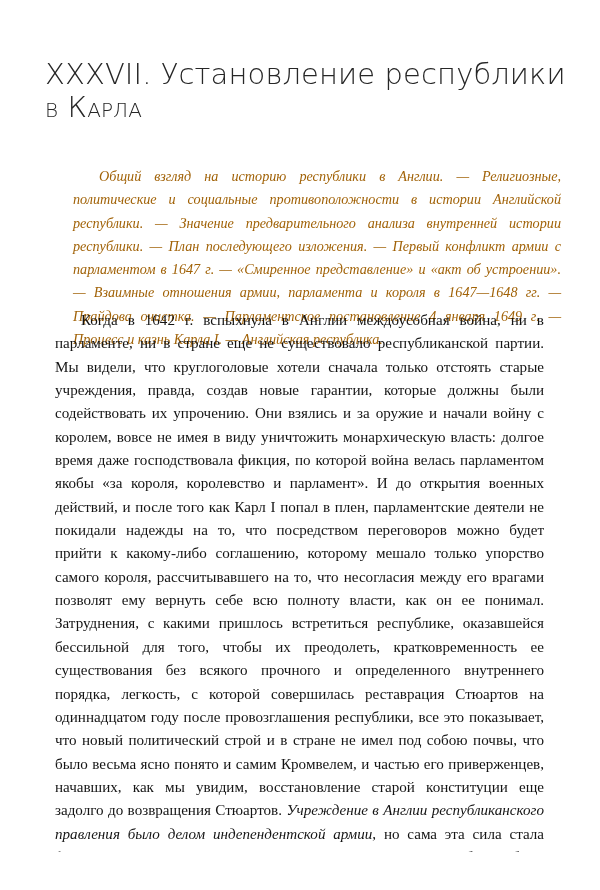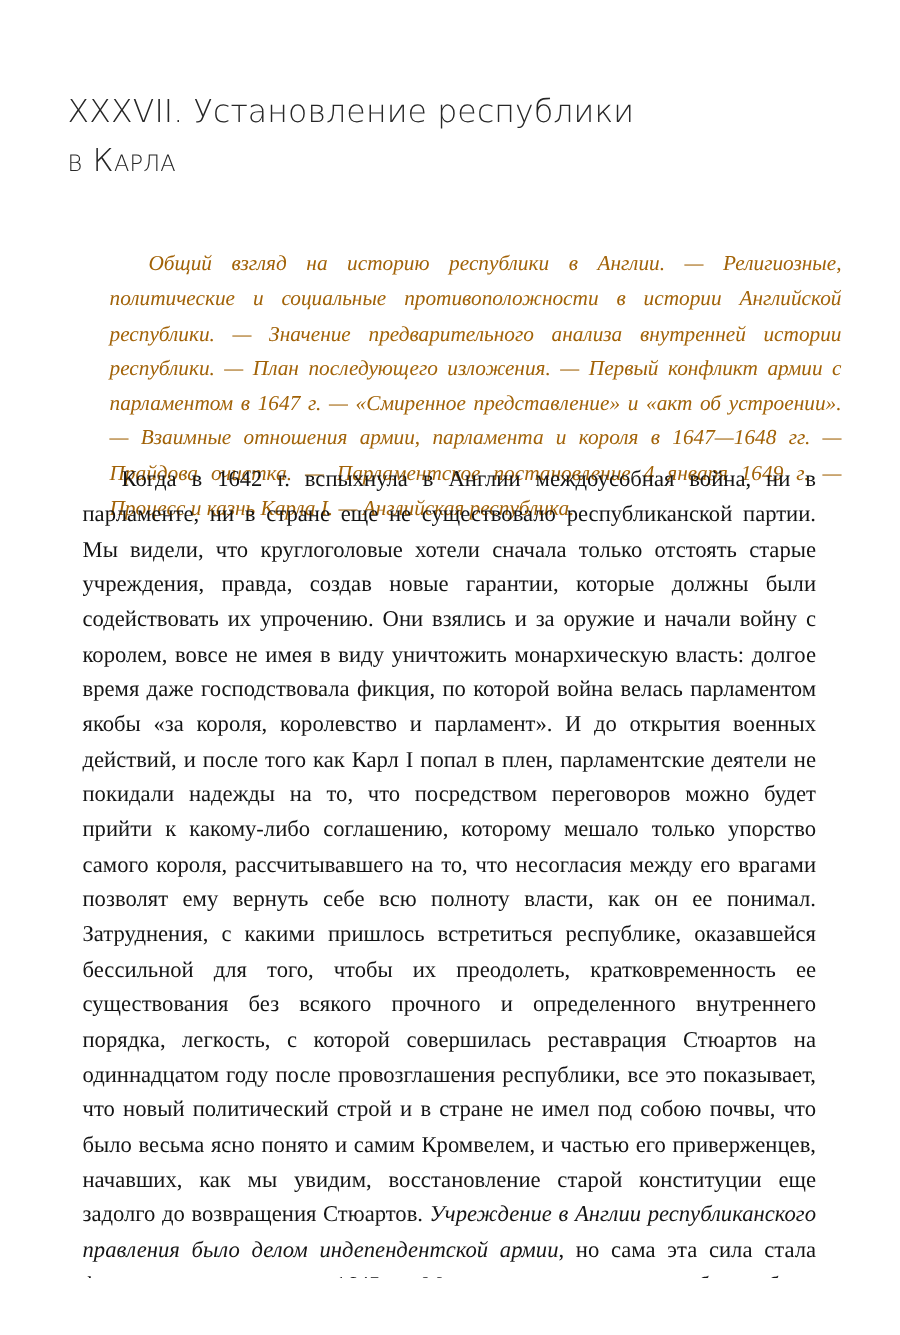--- a/index.html
+++ b/index.html
@@ -25,21 +25,21 @@
   }
 
   
   .chapter-heading {
     position: absolute;
     left: 45px;
     top: 58px;
     width: 505px;
     font-family: "DejaVu Sans", "Liberation Sans", sans-serif;
     font-weight: 300;
-    font-size: 21px;
+    font-size: 29px;
     line-height: 33px;
     letter-spacing: 0.1px;
     color: #272727;
     margin: 0;
   }
   .heading-line-1 {
     display: block;
     white-space: nowrap;
   }
   .heading-line-2 {

